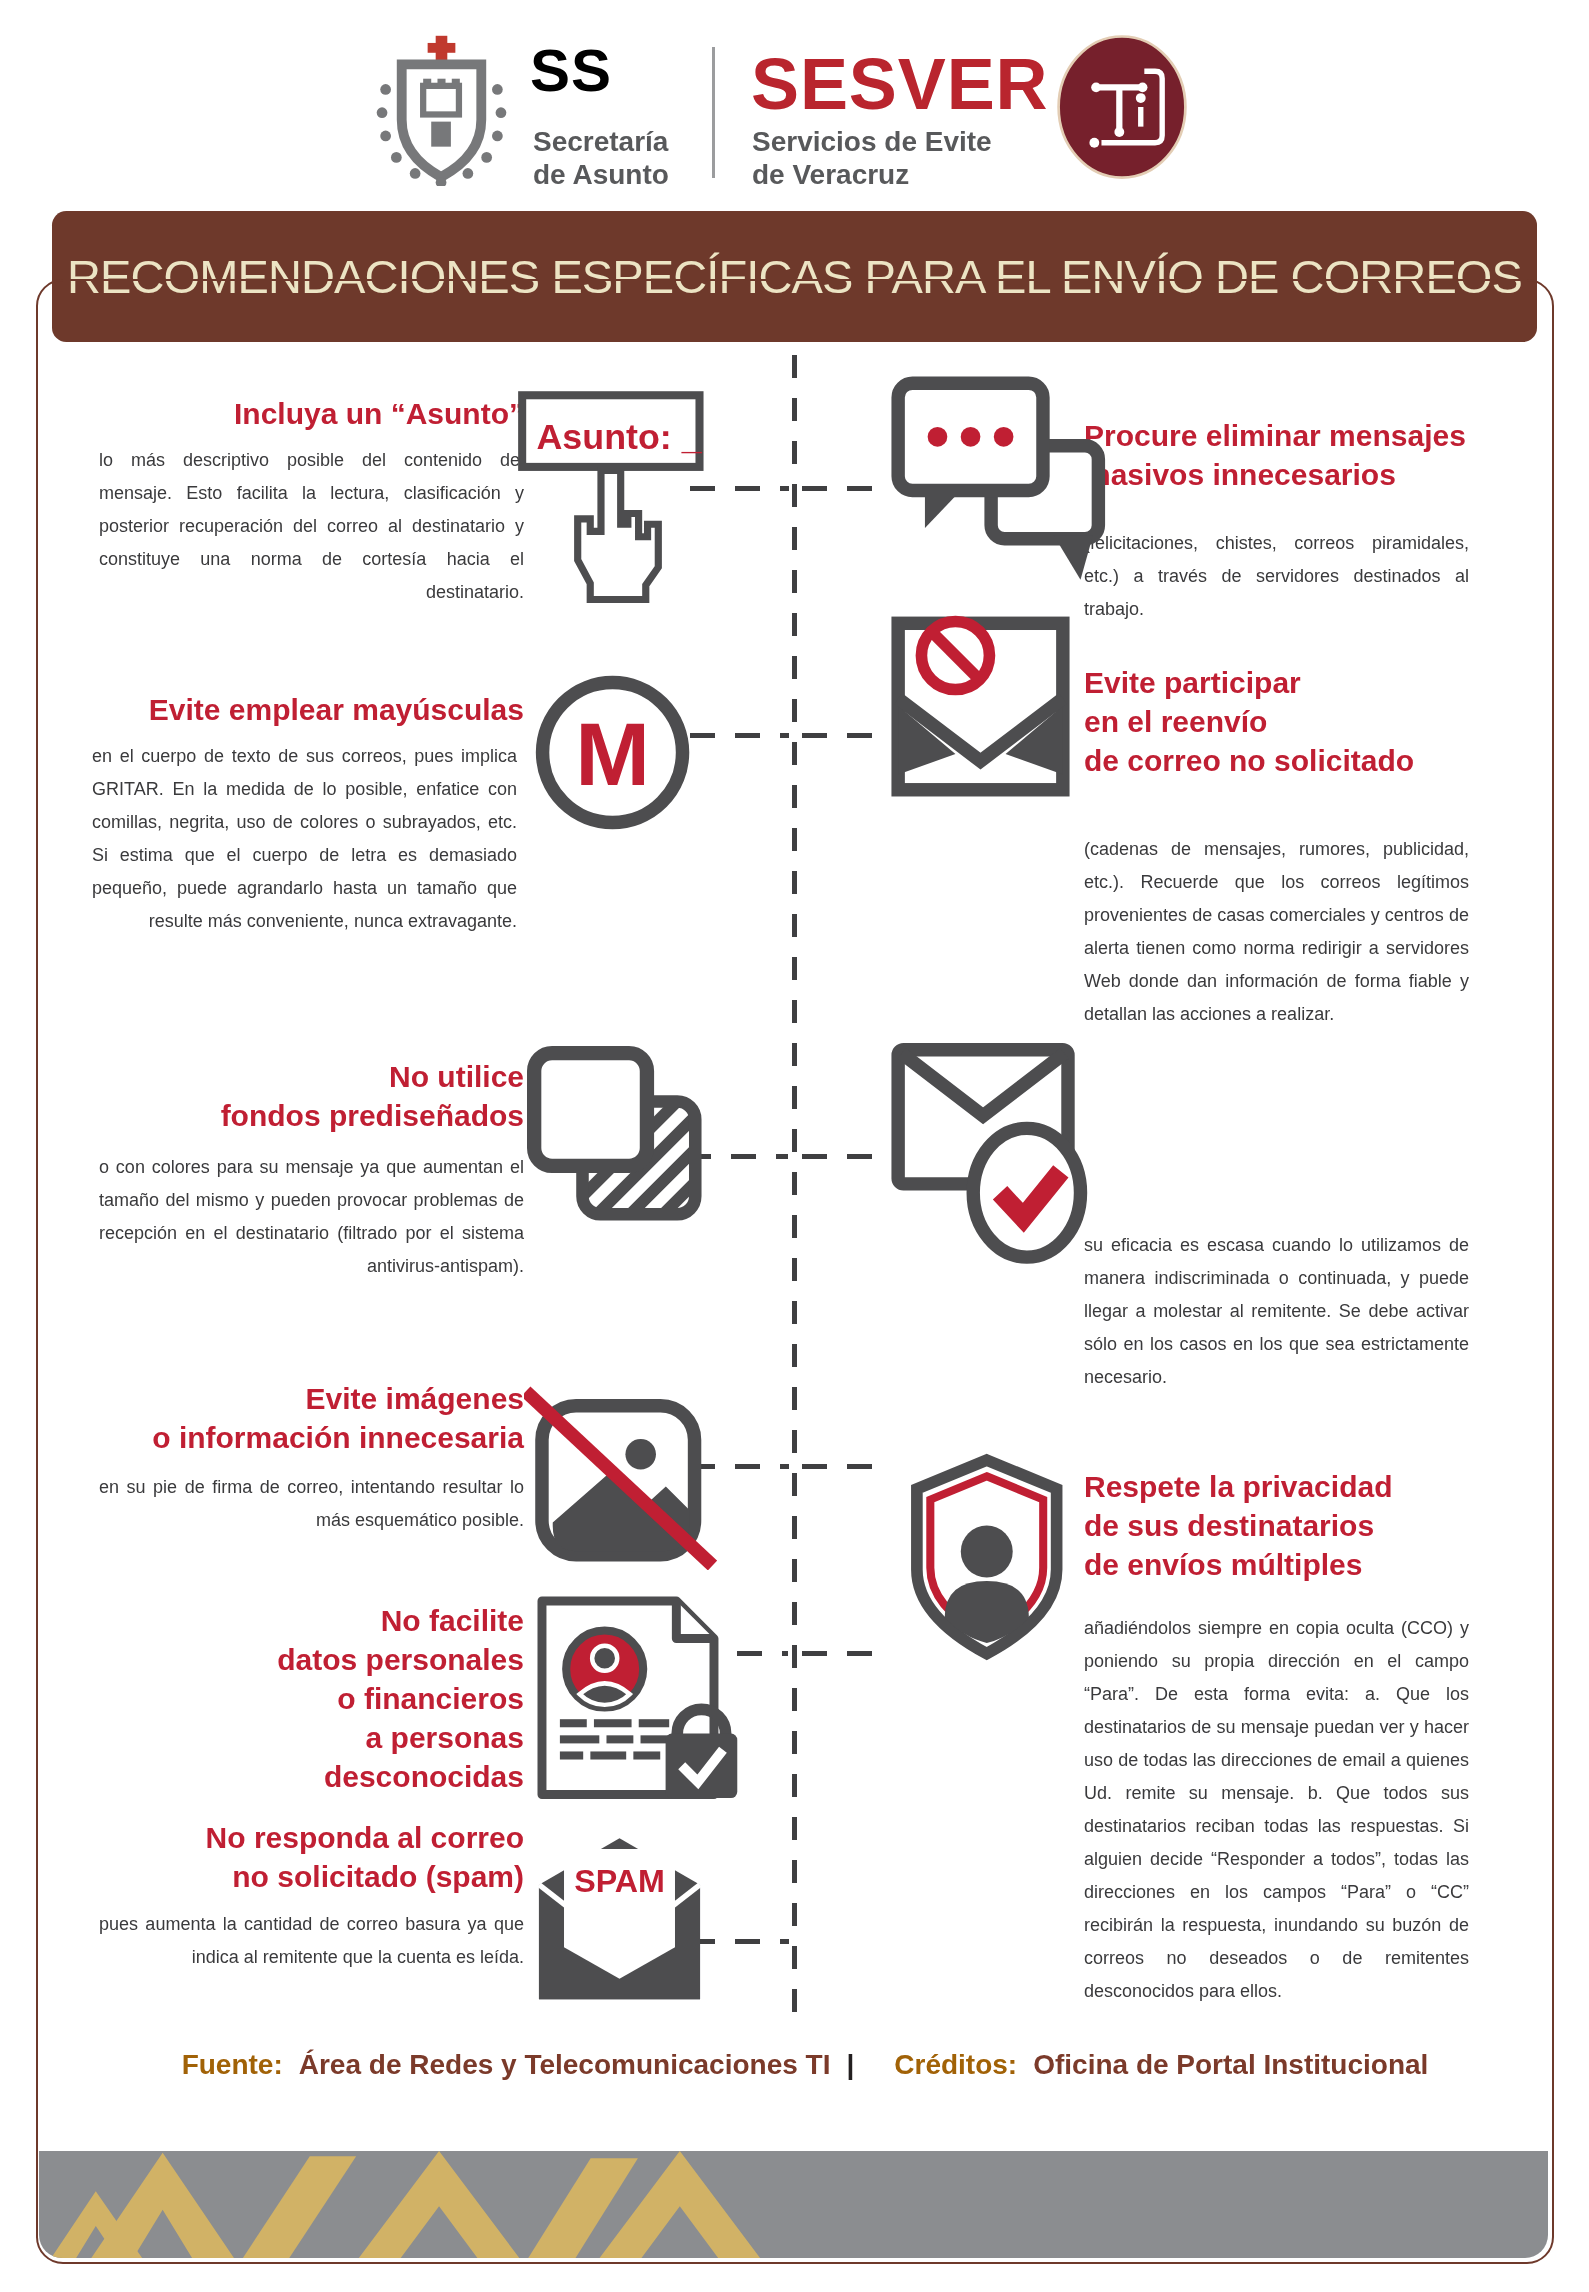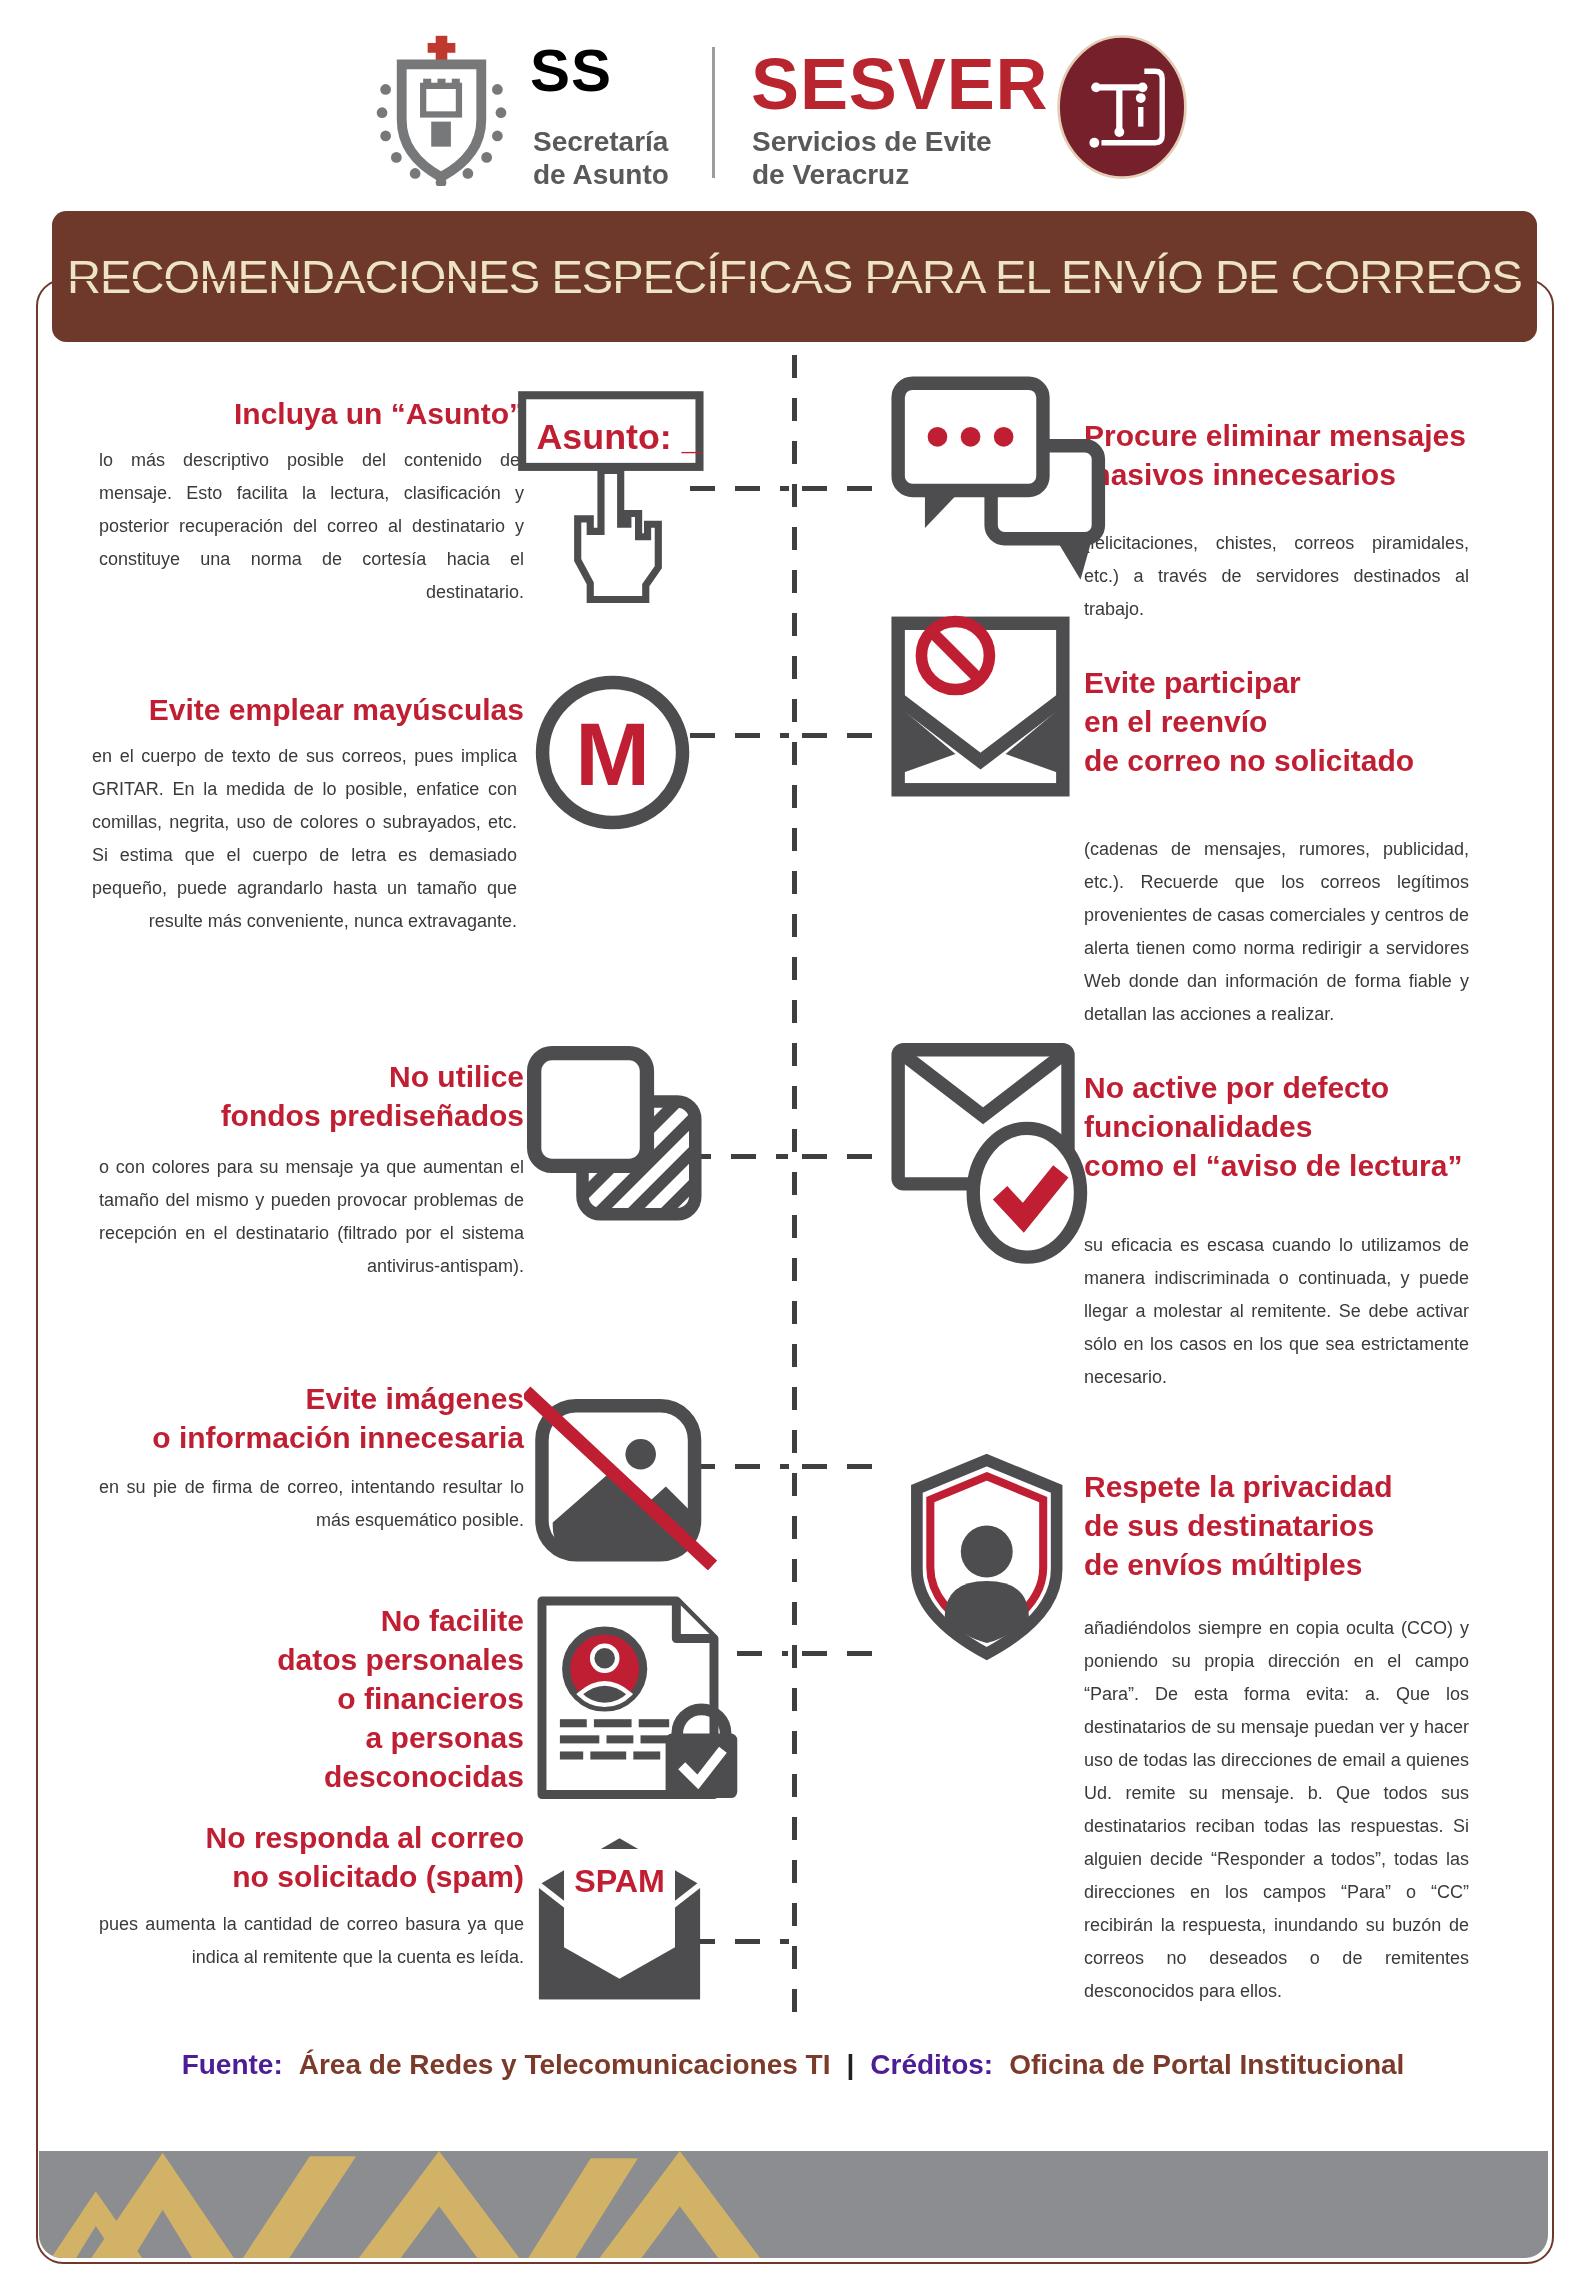--- a/index.html
+++ b/index.html
@@ -19,21 +19,21 @@
   .center-dash{width:4.5px;background:repeating-linear-gradient(to bottom,#3f3f41 0 23px,transparent 23px 43px);}
   .h-dash{height:4.5px;background:repeating-linear-gradient(to right,#3f3f41 0 25px,transparent 25px 45px);}
   
   .title-red{color:#c01f33;font-weight:bold;font-size:30px;line-height:39px;white-space:pre-line;}
   .t-right{text-align:right;}
   .body-txt{color:#3a3a3c;font-size:18px;line-height:33px;text-align:justify;}
   .last-right{text-align-last:right;}
   .last-left{text-align-last:left;}
   
   .footer{display:flex;justify-content:center;gap:16px;font-size:28px;font-weight:bold;}
-  .footer .lbl{color:#4c1d95;}
+  .footer .lbl{color:#a16207;margin-left:24px;}
   .footer .val{color:#7b3a2a;}
   .footer .sep{color:#231f20;}
   
   .band{background:#8b8d90;border-radius:0 0 23px 23px;overflow:hidden;}
 </style>
 </head>
 <body>
 
 <div class="page">
 
@@ -128,23 +128,20 @@
 
   <div class="abs title-red" style="left:1084px;top:416px;width:412px">Procure eliminar mensajes
 masivos innecesarios</div>
   <div class="abs body-txt last-left" style="left:1084px;top:527px;width:385px">(felicitaciones, chistes, correos piramidales, etc.) a través de servidores destinados al trabajo.</div>
 
   <div class="abs title-red" style="left:1084px;top:663px;width:412px">Evite participar
 en el reenvío
 de correo no solicitado</div>
   <div class="abs body-txt last-left" style="left:1084px;top:833px;width:385px">(cadenas de mensajes, rumores, publicidad, etc.). Recuerde que los correos legítimos provenientes de casas comerciales y centros de alerta tienen como norma redirigir a servidores Web donde dan información de forma fiable y detallan las acciones a realizar.</div>
 
-  <div class="abs title-red" style="left:1084px;top:1068px;width:412px">No active por defecto
-funcionalidades
-como el “aviso de lectura”</div>
   <div class="abs body-txt last-left" style="left:1084px;top:1229px;width:385px">su eficacia es escasa cuando lo utilizamos de manera indiscriminada o continuada, y puede llegar a molestar al remitente. Se debe activar sólo en los casos en los que sea estrictamente necesario.</div>
 
   <div class="abs title-red" style="left:1084px;top:1467px;width:412px">Respete la privacidad
 de sus destinatarios
 de envíos múltiples</div>
   <div class="abs body-txt last-left" style="left:1084px;top:1612px;width:385px">añadiéndolos siempre en copia oculta (CCO) y poniendo su propia dirección en el campo “Para”. De esta forma evita: a. Que los destinatarios de su mensaje puedan ver y hacer uso de todas las direcciones de email a quienes Ud. remite su mensaje. b. Que todos sus destinatarios reciban todas las respuestas. Si alguien decide “Responder a todos”, todas las direcciones en los campos “Para” o “CC” recibirán la respuesta, inundando su buzón de correos no deseados o de remitentes desconocidos para ellos.</div>
 
   <svg class="abs" style="left:515px;top:388px" width="206" height="242" viewBox="0 0 230 270">
     <rect x="8" y="8" width="198" height="80" fill="#ffffff" stroke="#4d4d4f" stroke-width="9"></rect>
     <text x="24" y="68" font-size="40" font-weight="bold" fill="#c01f33" font-family="Liberation Sans, sans-serif">Asunto: _</text>

